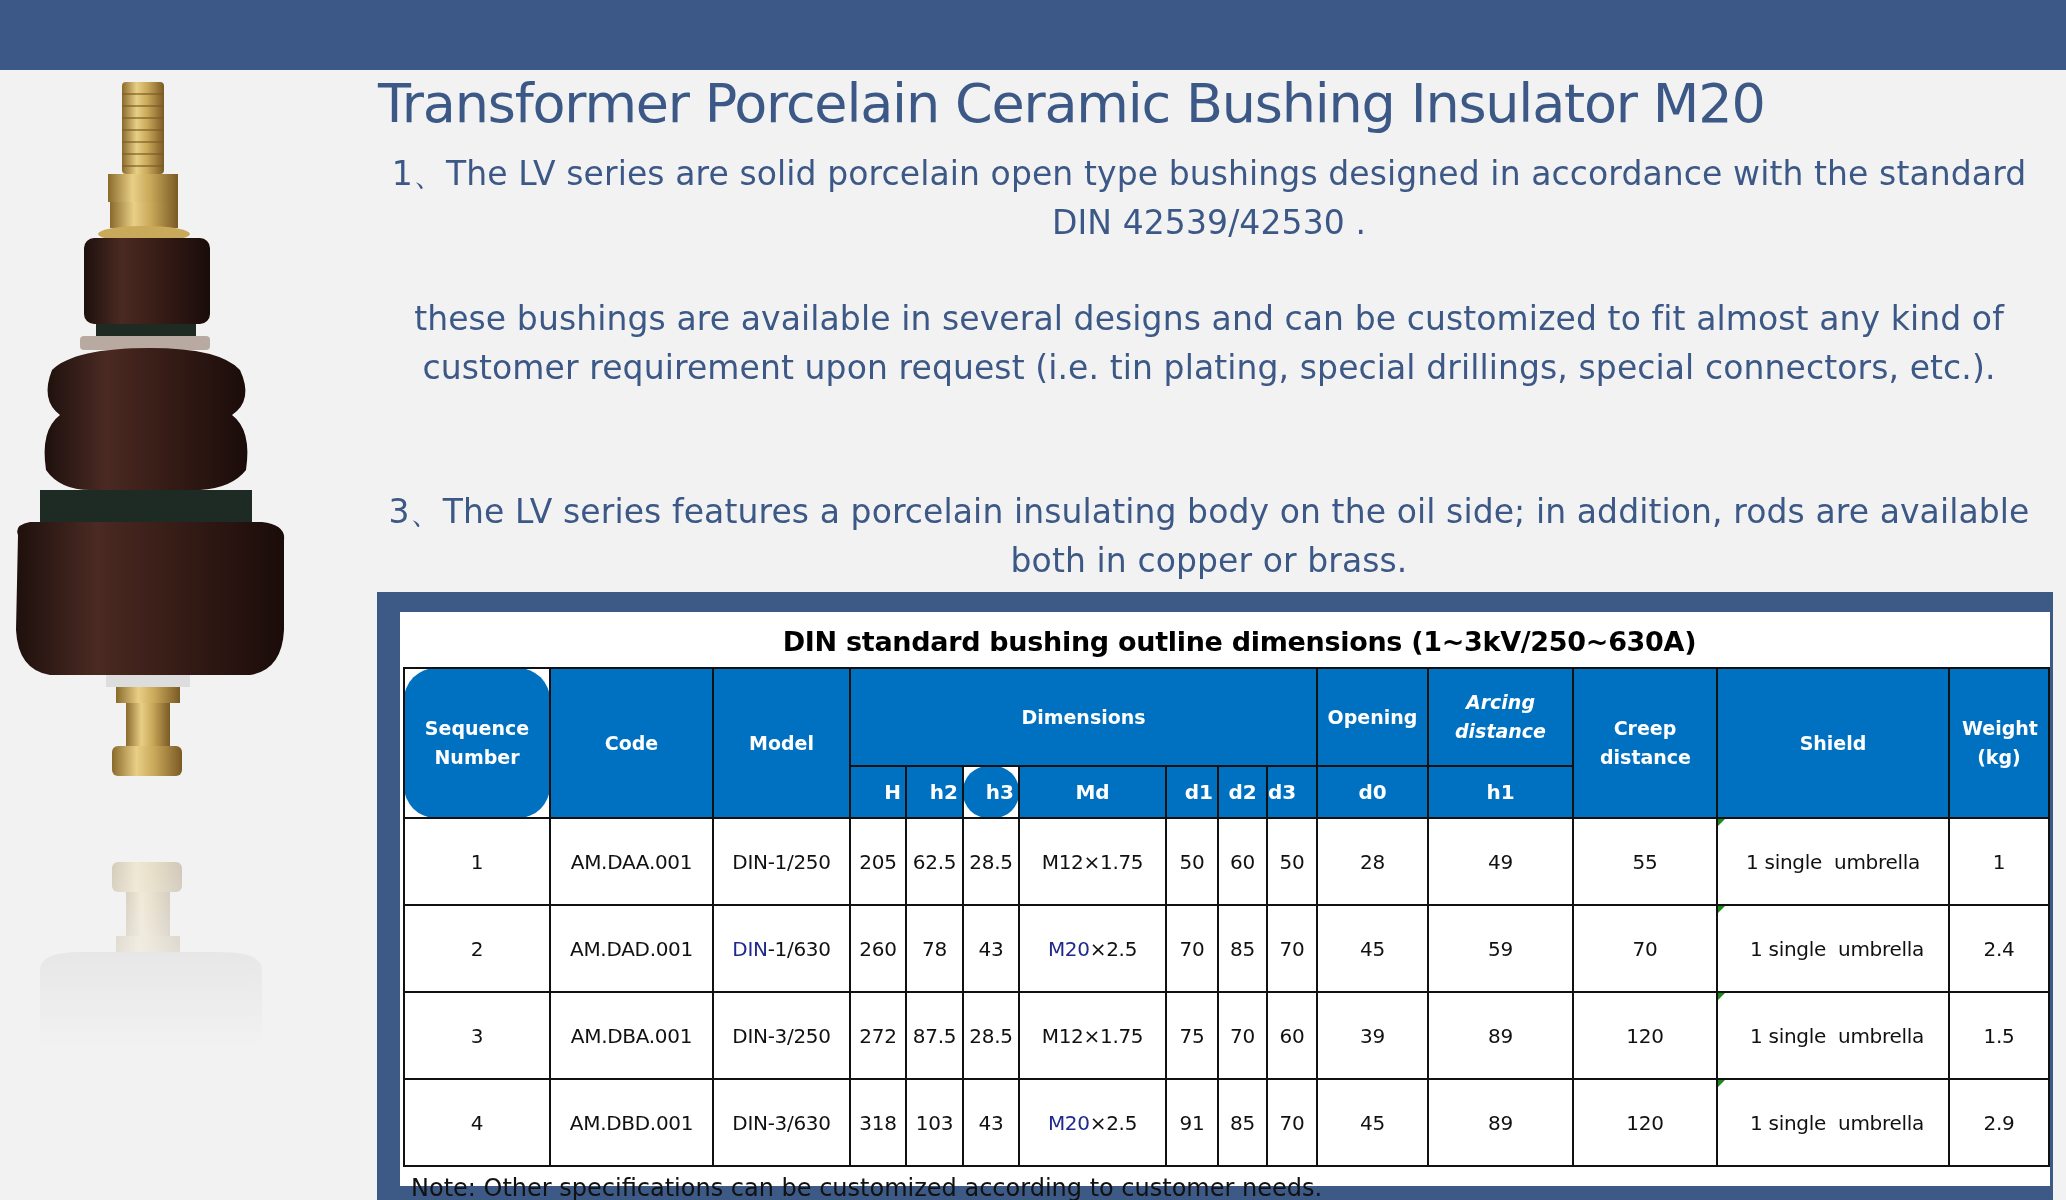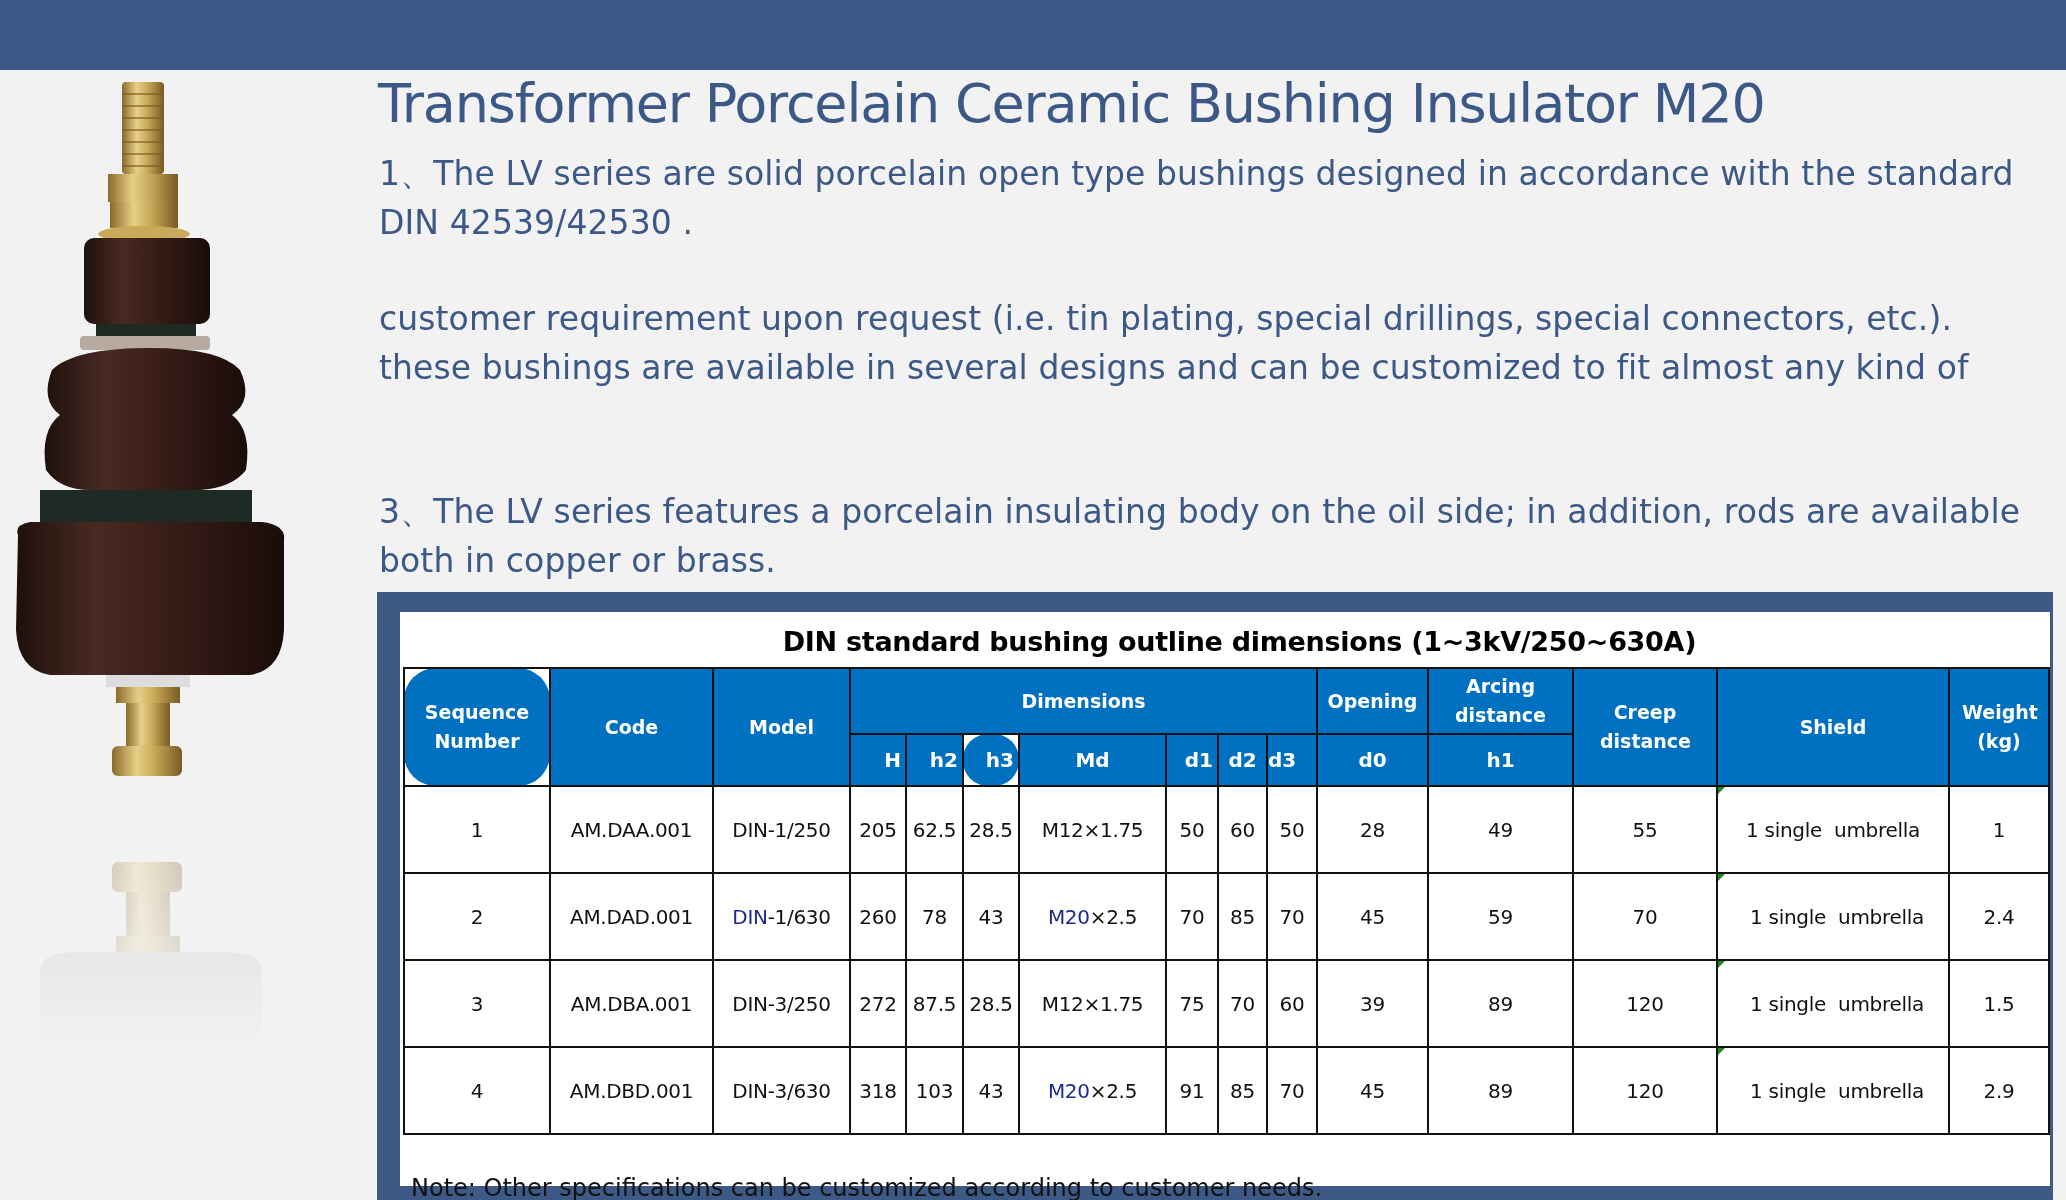--- a/index.html
+++ b/index.html
@@ -13,21 +13,21 @@
   .product-photo { position: absolute; left: 0; top: 70px; width: 300px; height: 980px; }
 
   .page-title {
     position: absolute; left: 378px; top: 72px; margin: 0;
     font-family: "DejaVu Sans", sans-serif; font-weight: normal;
     font-size: 54px; letter-spacing: -1.2px; color: #3C5886; white-space: nowrap;
   }
   .para {
     position: absolute; left: 379px; width: 1660px; margin: 0;
     font-family: "DejaVu Sans", sans-serif;
-    font-size: 33px; line-height: 48.5px; letter-spacing: 0.1px; color: #3C5886;
+    font-size: 33px; line-height: 48.5px; letter-spacing: 0.1px; color: #3C5886; text-align: center;
   }
   .para .line { display: block; white-space: nowrap; }
 
   .table-frame {
     position: absolute; left: 377px; top: 592px; width: 1676px; height: 608px;
     background: #3D5A87;
   }
   .table-sliver { position:absolute; left:2053px; top:592px; width:13px; height:608px; background:#F2F2F2; }
   .table-sheet {
     position: absolute; left: 400px; top: 612px; width: 1650px; height: 574px; background: #FFFFFF;
@@ -128,22 +128,22 @@
   <rect x="0" y="780" width="300" height="200" fill="url(#fade)"></rect>
 </svg>
 
 <h1 class="page-title">Transformer Porcelain Ceramic Bushing Insulator M20</h1>
 
 <p class="para" style="top:150px;">
   <span class="line">1、The LV series are solid porcelain open type bushings designed in accordance with the standard</span>
   <span class="line">DIN 42539/42530 .</span>
 </p>
 <p class="para" style="top:295px;">
+  <span class="line">these bushings are available in several designs and can be customized to fit almost any kind of</span>
   <span class="line">customer requirement upon request (i.e. tin plating, special drillings, special connectors, etc.).</span>
-  <span class="line">these bushings are available in several designs and can be customized to fit almost any kind of</span>
 </p>
 <p class="para" style="top:488px;">
   <span class="line">3、The LV series features a porcelain insulating body on the oil side; in addition, rods are available</span>
   <span class="line">both in copper or brass.</span>
 </p>
 
 <div class="table-frame"></div>
 <div class="table-sliver"></div>
 <div class="table-sheet"></div>
 <div class="table-caption">DIN standard bushing outline dimensions (1~3kV/250~630A)</div>
@@ -166,21 +166,21 @@
     <col style="width:232px">
       <col style="width:100px">
   </colgroup>
   <thead>
     <tr>
       <th class="top" rowspan="2" style="white-space:normal;padding:0 14px;border-radius:32px;">Sequence Number</th>
       <th class="top" rowspan="2">Code</th>
       <th class="top" rowspan="2">Model</th>
       <th class="top" colspan="7">Dimensions</th>
       <th class="top">Opening</th>
-      <th class="top" style="white-space:normal;padding:0 20px;">Arcing distance</th>
+      <th class="top" style="white-space:normal;padding:16px 20px;font-style:italic;">Arcing distance</th>
       <th class="top" rowspan="2" style="white-space:normal;padding:0 26px;">Creep distance</th>
       <th class="top" rowspan="2">Shield</th>
       <th class="top" rowspan="2" style="white-space:normal;padding:0 12px;">Weight (kg)</th>
     </tr>
     <tr>
       <th class="sub" style="text-align:right;padding-right:4px;">H</th>
       <th class="sub" style="text-align:right;padding-right:4px;">h2</th>
       <th class="sub" style="text-align:right;padding-right:4px;border-radius:25px;">h3</th>
       <th class="sub">Md</th>
       <th class="sub" style="text-align:right;padding-right:4px;">d1</th>

